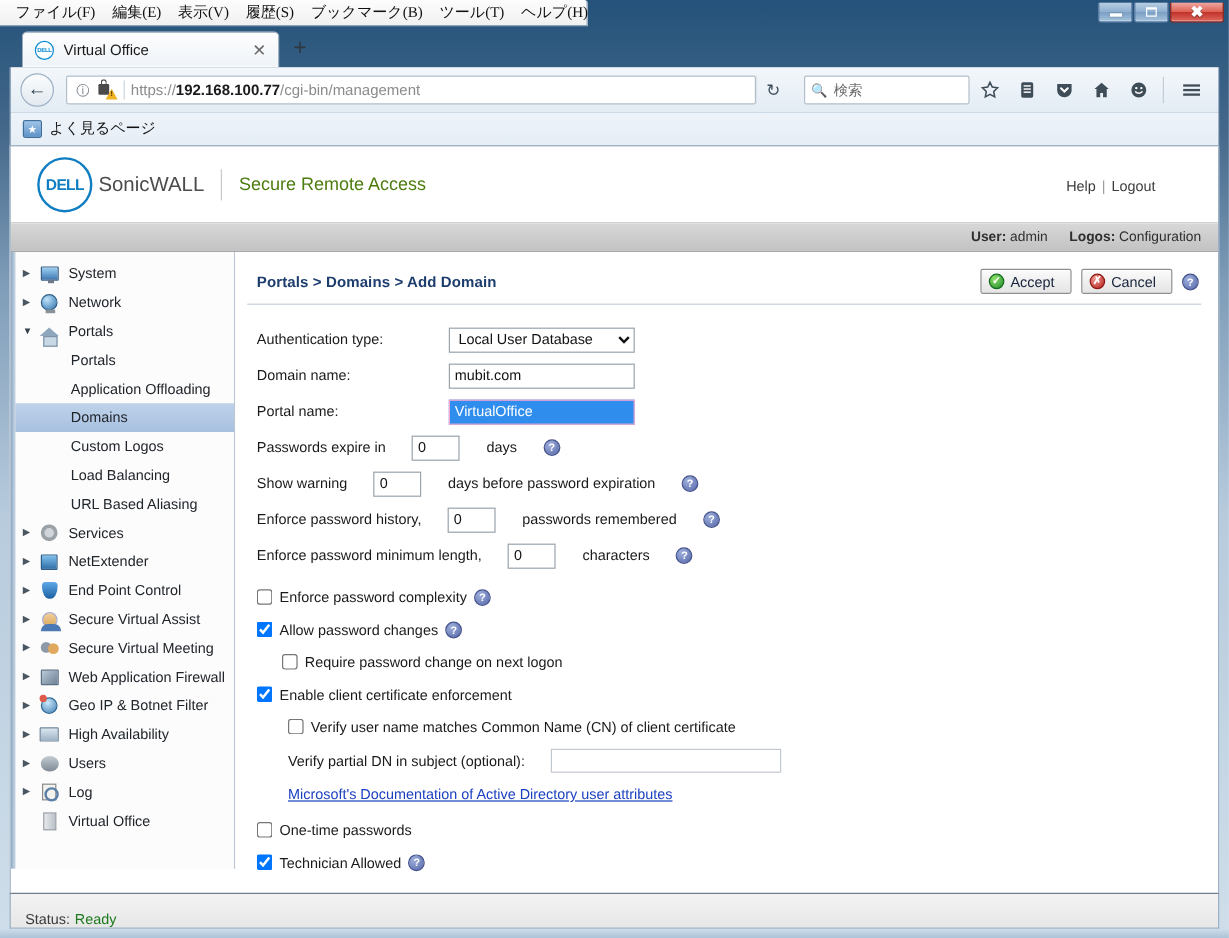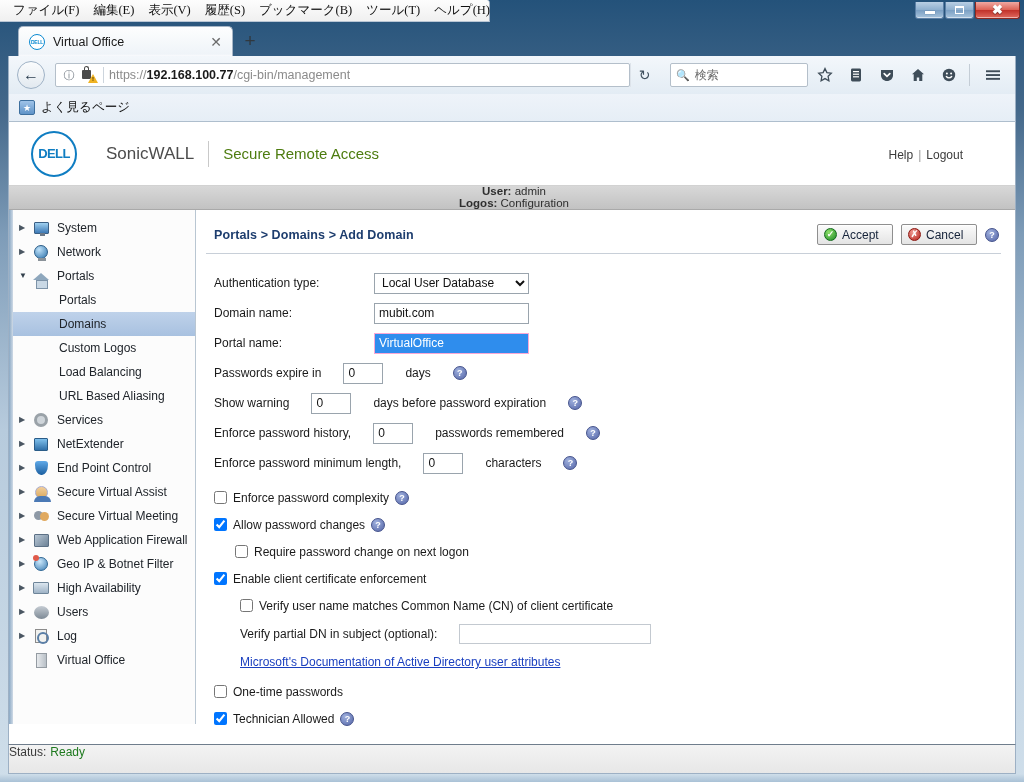--- a/index.html
+++ b/index.html
@@ -161,36 +161,36 @@
     border-bottom:1px solid #d2d2d2;
     display:flex; align-items:center; padding:0 16px;
   }
   #delllogo {
     width:46px; height:46px; border-radius:50%;
     border:2.5px solid #0f7dc2; background:#fff;
     display:flex; align-items:center; justify-content:center;
     flex:0 0 auto; margin-left:6px;
   }
   #delllogo span { color:#0f7dc2; font-size:13px; font-weight:bold; letter-spacing:-.6px; font-family:"Liberation Sans",sans-serif; }
-  #brandtext { margin-left:29px; display:flex; align-items:center; }
+  #brandtext { margin-left:5px; display:flex; align-items:center; }
   #brandtext .b1 { font-size:17px; color:#4c4c4c; }
   #brandtext .vbar { width:1px; height:26px; background:#c9c9c9; margin:0 14px; }
   #brandtext .b2 { font-size:15px; color:#4d7c0f; }
   #headlinks {
     position:absolute; right:52px; top:26px; font-size:12px; color:#3c3c3c;
   }
   #headlinks a { color:#3c3c3c; text-decoration:none; }
   #headlinks .sep { color:#9a9a9a; margin:0 5px; }
 
   
   #modestrip {
     height:24px; background:linear-gradient(to bottom,#d8d8d8,#c2c2c2);
     border-bottom:1px solid #a9a9a9;
     display:flex; align-items:center; justify-content:flex-end;
-    padding-right:14px; font-size:11.5px; color:#2f2f2f;flex-direction:column;
+    padding-right:14px; font-size:11.5px; color:#2f2f2f;
   }
   #modestrip b { font-weight:bold; }
   #modestrip .grp { margin-left:18px; }
 
   
   #split { display:flex; height:514px; }
 
   
   #sidebar {
     width:187px; flex:0 0 auto; background:#fcfcfc;
@@ -306,21 +306,21 @@
   .indent1 { padding-left:21px; }
   .indent2 { padding-left:26px; }
   a.doclink { color:#1a3fbf; font-size:12px; text-decoration:underline; }
   input.dn { width:192px; height:20px; border:1px solid #c3c9d0; background:#fff; }
 
   
   #statusbar {
     position:absolute; left:8px; top:744px; width:1008px; height:30px;
     background:linear-gradient(to bottom,#f3f3f3,#e7e7e7);
     border:1px solid #9db0c4; border-top:1px solid #6f7d8c;
-    display:flex; align-items:flex-start; 
+    display:flex; align-items:flex-end; padding-left:12px;
     font-size:12px; color:#3a3a3a;
   }
   #statusbar .ok { color:#1f7a1f; margin-left:4px; }
 
   
   #bottomedge {
     position:absolute; left:0; top:774px; width:1024px; height:8px;
     background:linear-gradient(to bottom,#cfdeea,#a9c1d6);
   }
 </style>
@@ -479,20 +479,23 @@
             <span class="arrow open">▼</span>
             <span class="nicon">
               <i class="ic ic-home"></i>
             </span>
             <span class="lbl">Portals</span>
           </div>
 
         <div class="navrow child">
             <span class="lbl">Portals</span>
           </div>
+        <div class="navrow child">
+            <span class="lbl">Application Offloading</span>
+          </div>
         <div class="navrow child sel">
             <span class="lbl">Domains</span>
           </div>
         <div class="navrow child">
             <span class="lbl">Custom Logos</span>
           </div>
         <div class="navrow child">
             <span class="lbl">Load Balancing</span>
           </div>
         <div class="navrow child">

